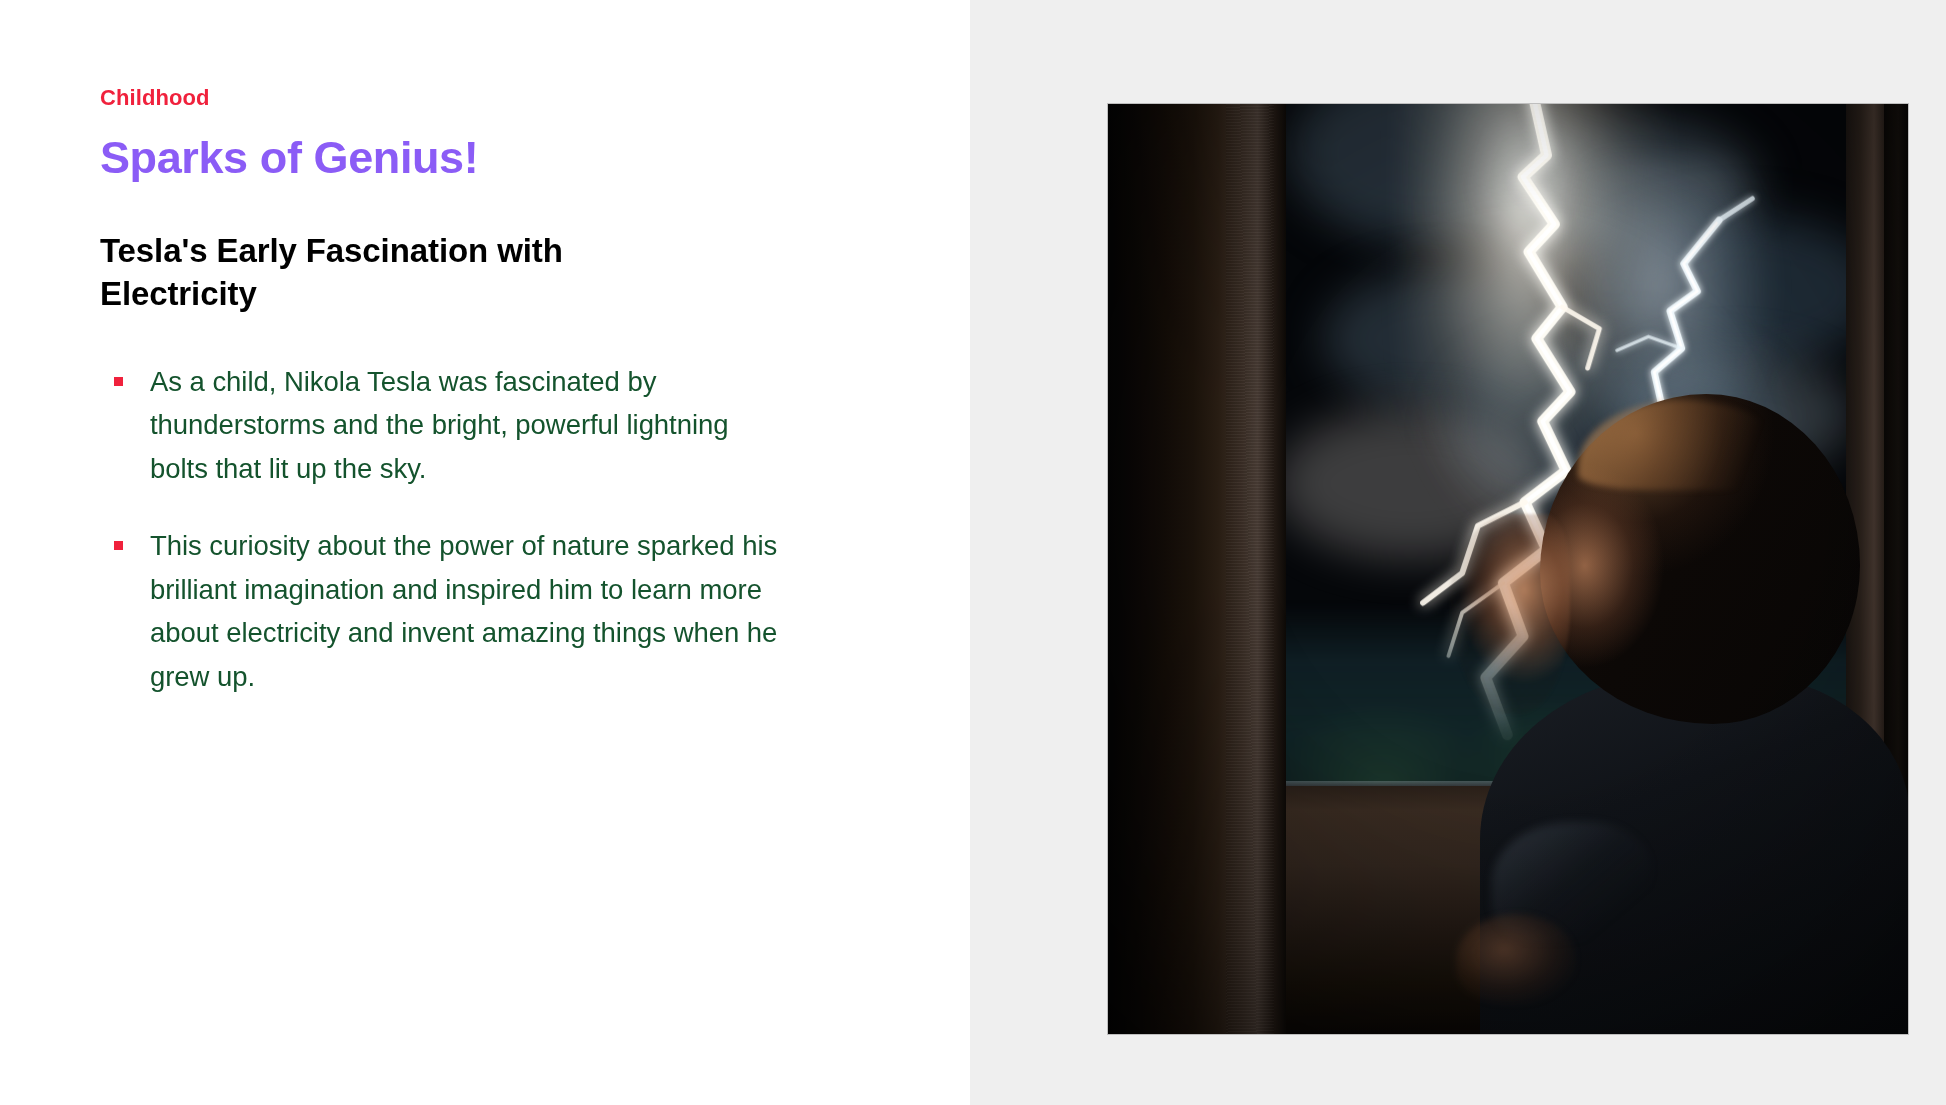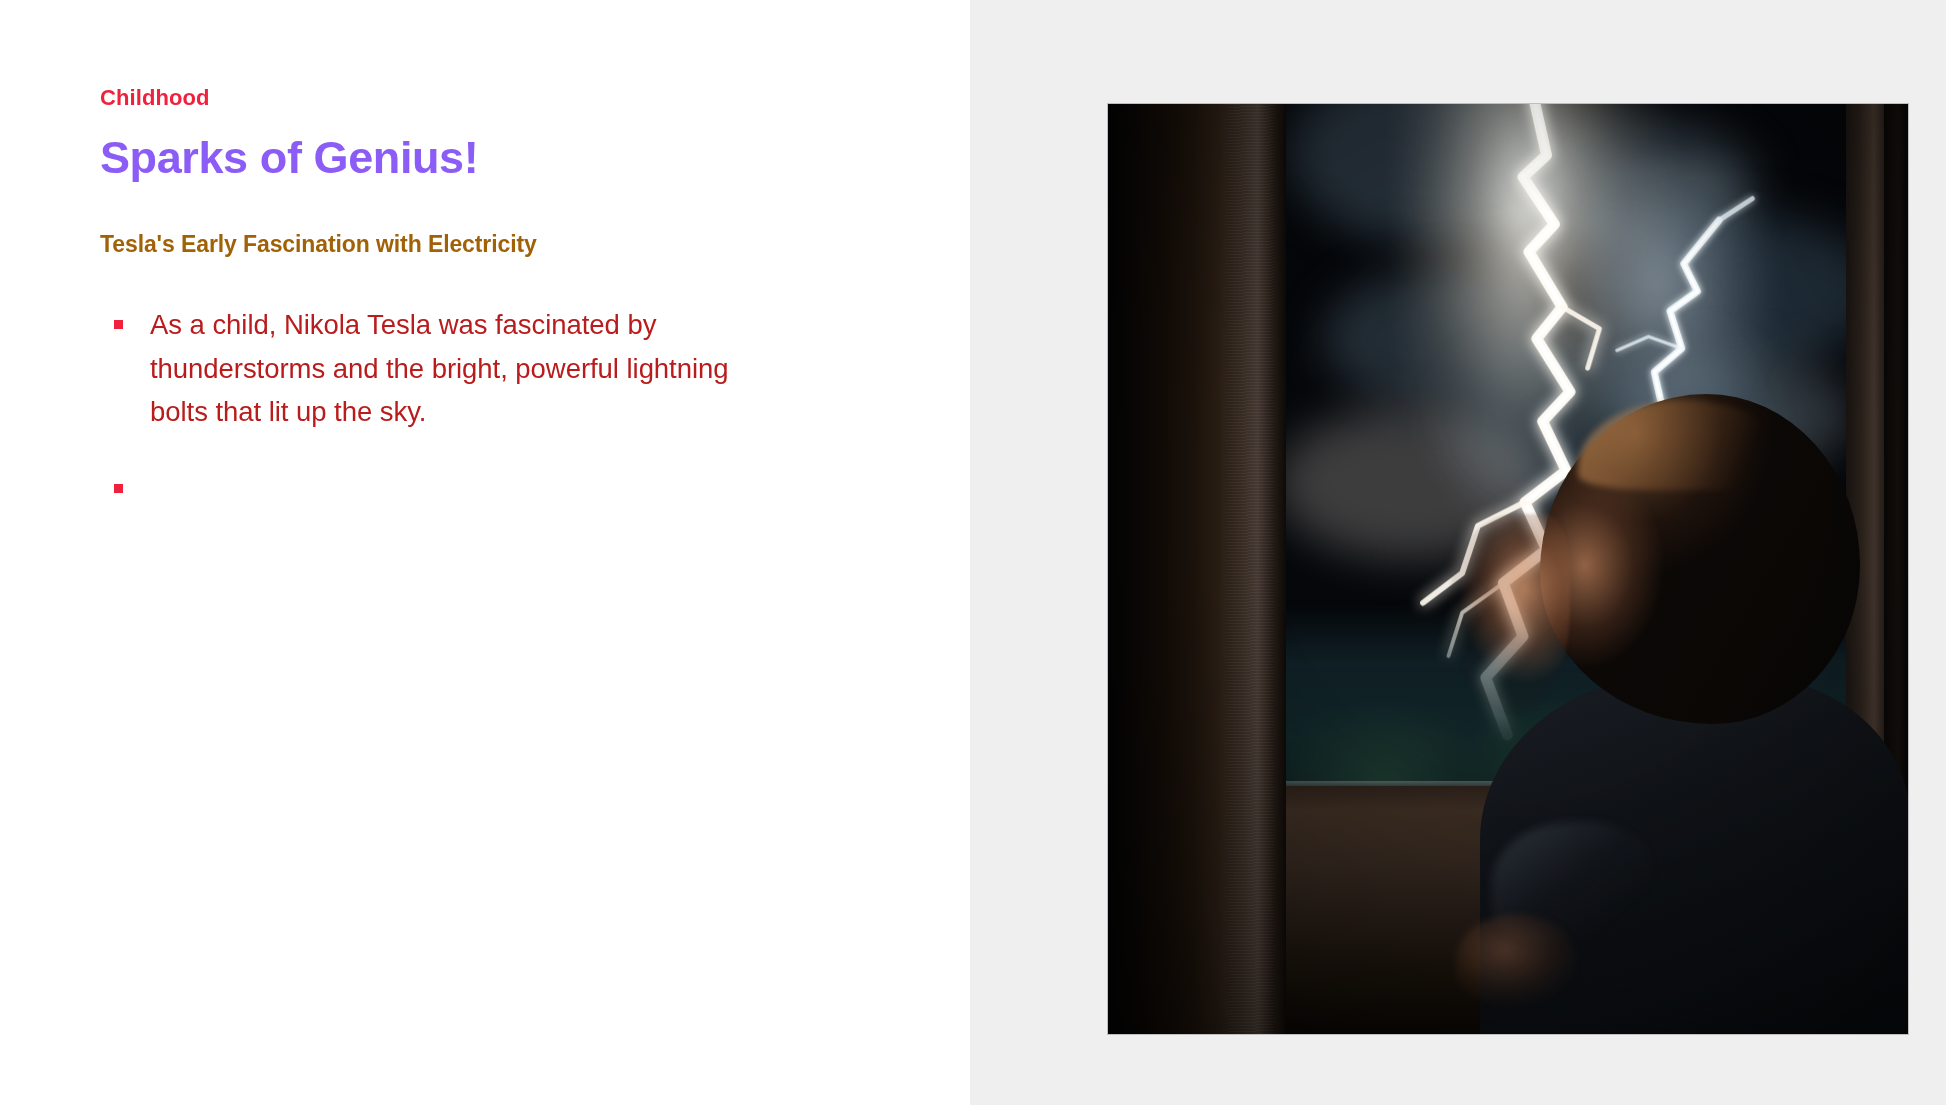--- a/index.html
+++ b/index.html
@@ -46,43 +46,43 @@
   .title {
     font-size: 45px;
     font-weight: 700;
     color: #8b5cf6;
     letter-spacing: -0.4px;
     line-height: 1.08;
     margin: 0 0 46px 0;
   }
 
   .subtitle {
-    font-size: 23px;
+    font-size: 33px;
     font-weight: 700;
-    color: #a16207;
+    color: #000000;
     line-height: 1.32;
     letter-spacing: -0.1px;
     margin: 12px 0 44px 0;
     max-width: 600px;
   }
 
   .bullets {
     list-style: none;
     margin: 0;
     padding: 0;
     max-width: 680px;
   }
 
   .bullet {
     position: relative;
     padding-left: 50px;
     margin-bottom: 34px;
     font-size: 27.5px;
     line-height: 1.58;
-    color: #b91c1c;
+    color: #14532d;
     letter-spacing: -0.05px;
   }
   .bullet:last-child { margin-bottom: 0; }
 
   .bullet-marker {
     position: absolute;
     left: 14px;
     top: 17px;
     width: 9px;
     height: 9px;
@@ -340,20 +340,21 @@
     <ul class="bullets">
       <li class="bullet">
         <span class="bullet-marker"></span>
         <span>As a child, Nikola Tesla was fascinated by thunderstorms and the bright, powerful lightning bolts that lit up the sky.</span>
       </li>
       <li class="bullet">
         <span class="bullet-marker"></span>
       </li>
       <li class="bullet">
         <span class="bullet-marker"></span>
+        <span>This curiosity about the power of nature sparked his brilliant imagination and inspired him to learn more about electricity and invent amazing things when he grew up.</span>
       </li>
     </ul>
 
   </section>
 
   <section class="image-panel">
 
     <figure class="photo-frame" aria-label="A young child silhouetted at a window looking up at bright lightning bolts in a stormy sky">
 
       <div class="scene">

